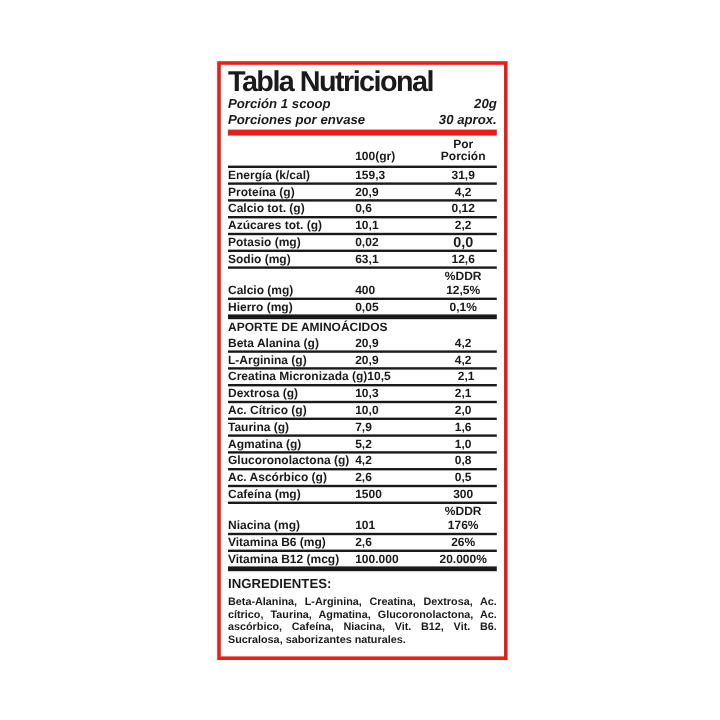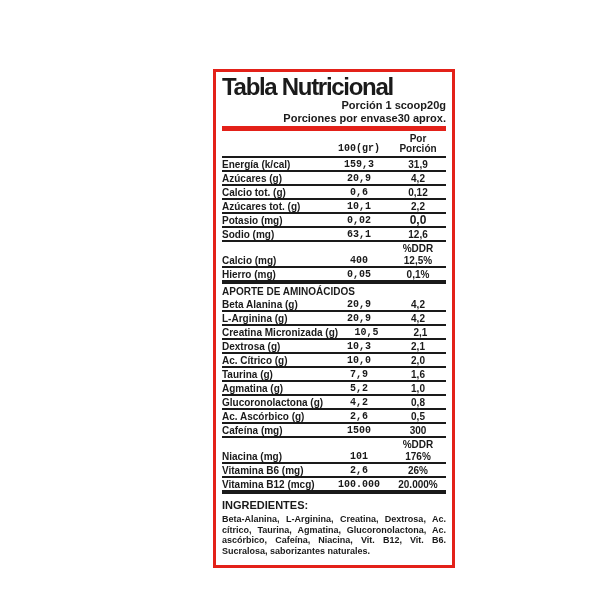--- a/index.html
+++ b/index.html
@@ -1,32 +1,32 @@
 <!DOCTYPE html>
 <html style="--accent: #e32119; --ink: #1a1a1a;"><head>
 <meta charset="utf-8">
 <style>
   :root { --accent:#e32119; --ink:#1a1a1a; }
   * { margin:0; padding:0; box-sizing:content-box; }
   html,body { width:600px; height:600px; background:#ffffff;
               font-family:"Liberation Sans", sans-serif; color:var(--ink); }
   .stage { position:relative; width:600px; height:600px; }
 
-  .label-box { position:absolute; left:181px; top:69px; width:224px; height:487px;
-               border:3px solid var(--accent); padding:2px 6px 4px; overflow:hidden;margin-left:32px; }
+  .label-box { position:absolute; left:181px; top:51px; width:224px; height:487px;
+               border:3px solid var(--accent); padding:2px 6px 4px; overflow:hidden; }
 
   .title { font-size:24px; font-weight:bold; letter-spacing:-1.3px; line-height:25px;
            white-space:nowrap; }
 
-  .serving-row { display:flex; justify-content:flex-end; align-items:baseline;
-                 font-size:11px; font-weight:bold; line-height:12.5px; }
+  .serving-row { display:flex; justify-content:space-between; align-items:baseline;
+                 font-size:11px; font-weight:bold; line-height:12.5px;font-style:italic; }
 
   .thick-bar { height:5px; background:var(--accent); margin:2px 0; }
 
-  .c1 { width:62px; text-align:center;font-family:Liberation Mono, monospace; }
+  .c1 { width:62px; text-align:left; }
   .c2 { width:56px; text-align:center; }
 
   .col-head { border-bottom:2px solid var(--ink); padding:1px 0 2px;
               font-size:10px; font-weight:bold; }
   .hrow { display:flex; line-height:10px; }
   .hrow .sp { flex:1; }
 
   .row { display:flex; align-items:center; height:12px;
          border-bottom:2px solid var(--ink); font-size:10px; font-weight:bold; }
   .row .lbl { flex:1; white-space:nowrap; }
@@ -71,21 +71,21 @@
       </div>
     </div>
 
     <div id="rows">
         <div class="row">
           <span class="lbl">Energía (k/cal)</span>
           <span class="c1">159,3</span>
           <span class="c2">31,9</span>
         </div>
         <div class="row">
-          <span class="lbl">Azúcares (g)</span>
+          <span class="lbl">Proteína (g)</span>
           <span class="c1">20,9</span>
           <span class="c2">4,2</span>
         </div>
         <div class="row">
           <span class="lbl">Calcio tot. (g)</span>
           <span class="c1">0,6</span>
           <span class="c2">0,12</span>
         </div>
         <div class="row">
           <span class="lbl">Azúcares tot. (g)</span>

